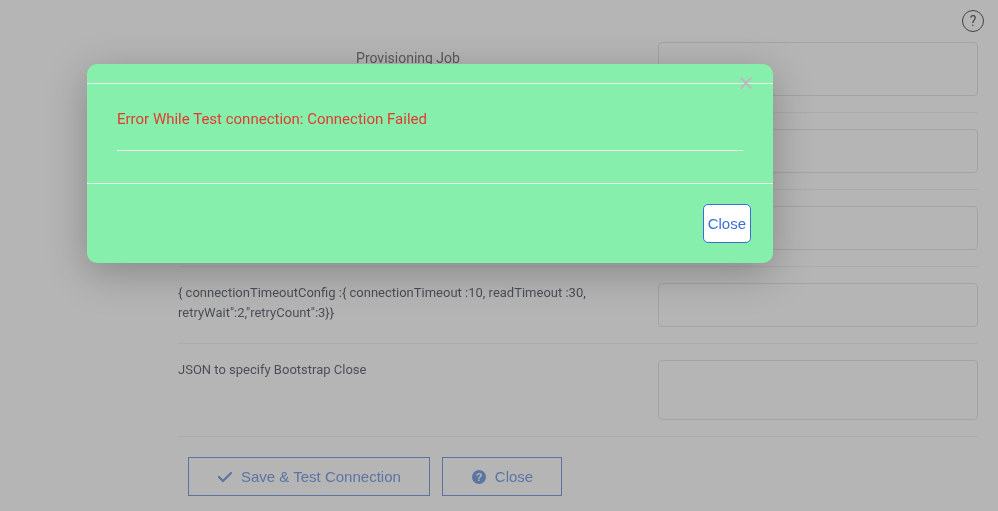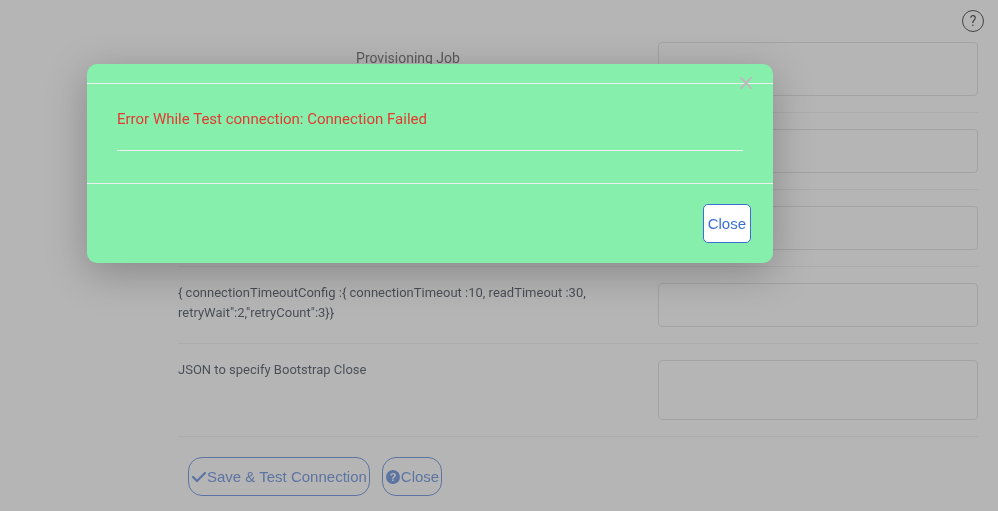--- a/index.html
+++ b/index.html
@@ -84,26 +84,26 @@
       margin-top: 20px;
       padding-left: 10px;
       display: flex;
       gap: 12px;
     }
     .btn-outline {
       background: #fff;
       border: 1px solid #3b6fd6;
       color: #3b6fd6;
       font-size: 15px;
-      padding: 10px 2px;
-      border-radius: 14px;
+      padding: 10px 28px;
+      border-radius: 0;
       cursor: pointer;
       display: inline-flex;
       align-items: center;
-      gap: 0;
+      gap: 8px;
     }
     .btn-outline .ico {
       display: inline-flex;
       align-items: center;
       justify-content: center;
     }
     .modal {
       position: absolute;
       top: 64px;
       left: 87px;

